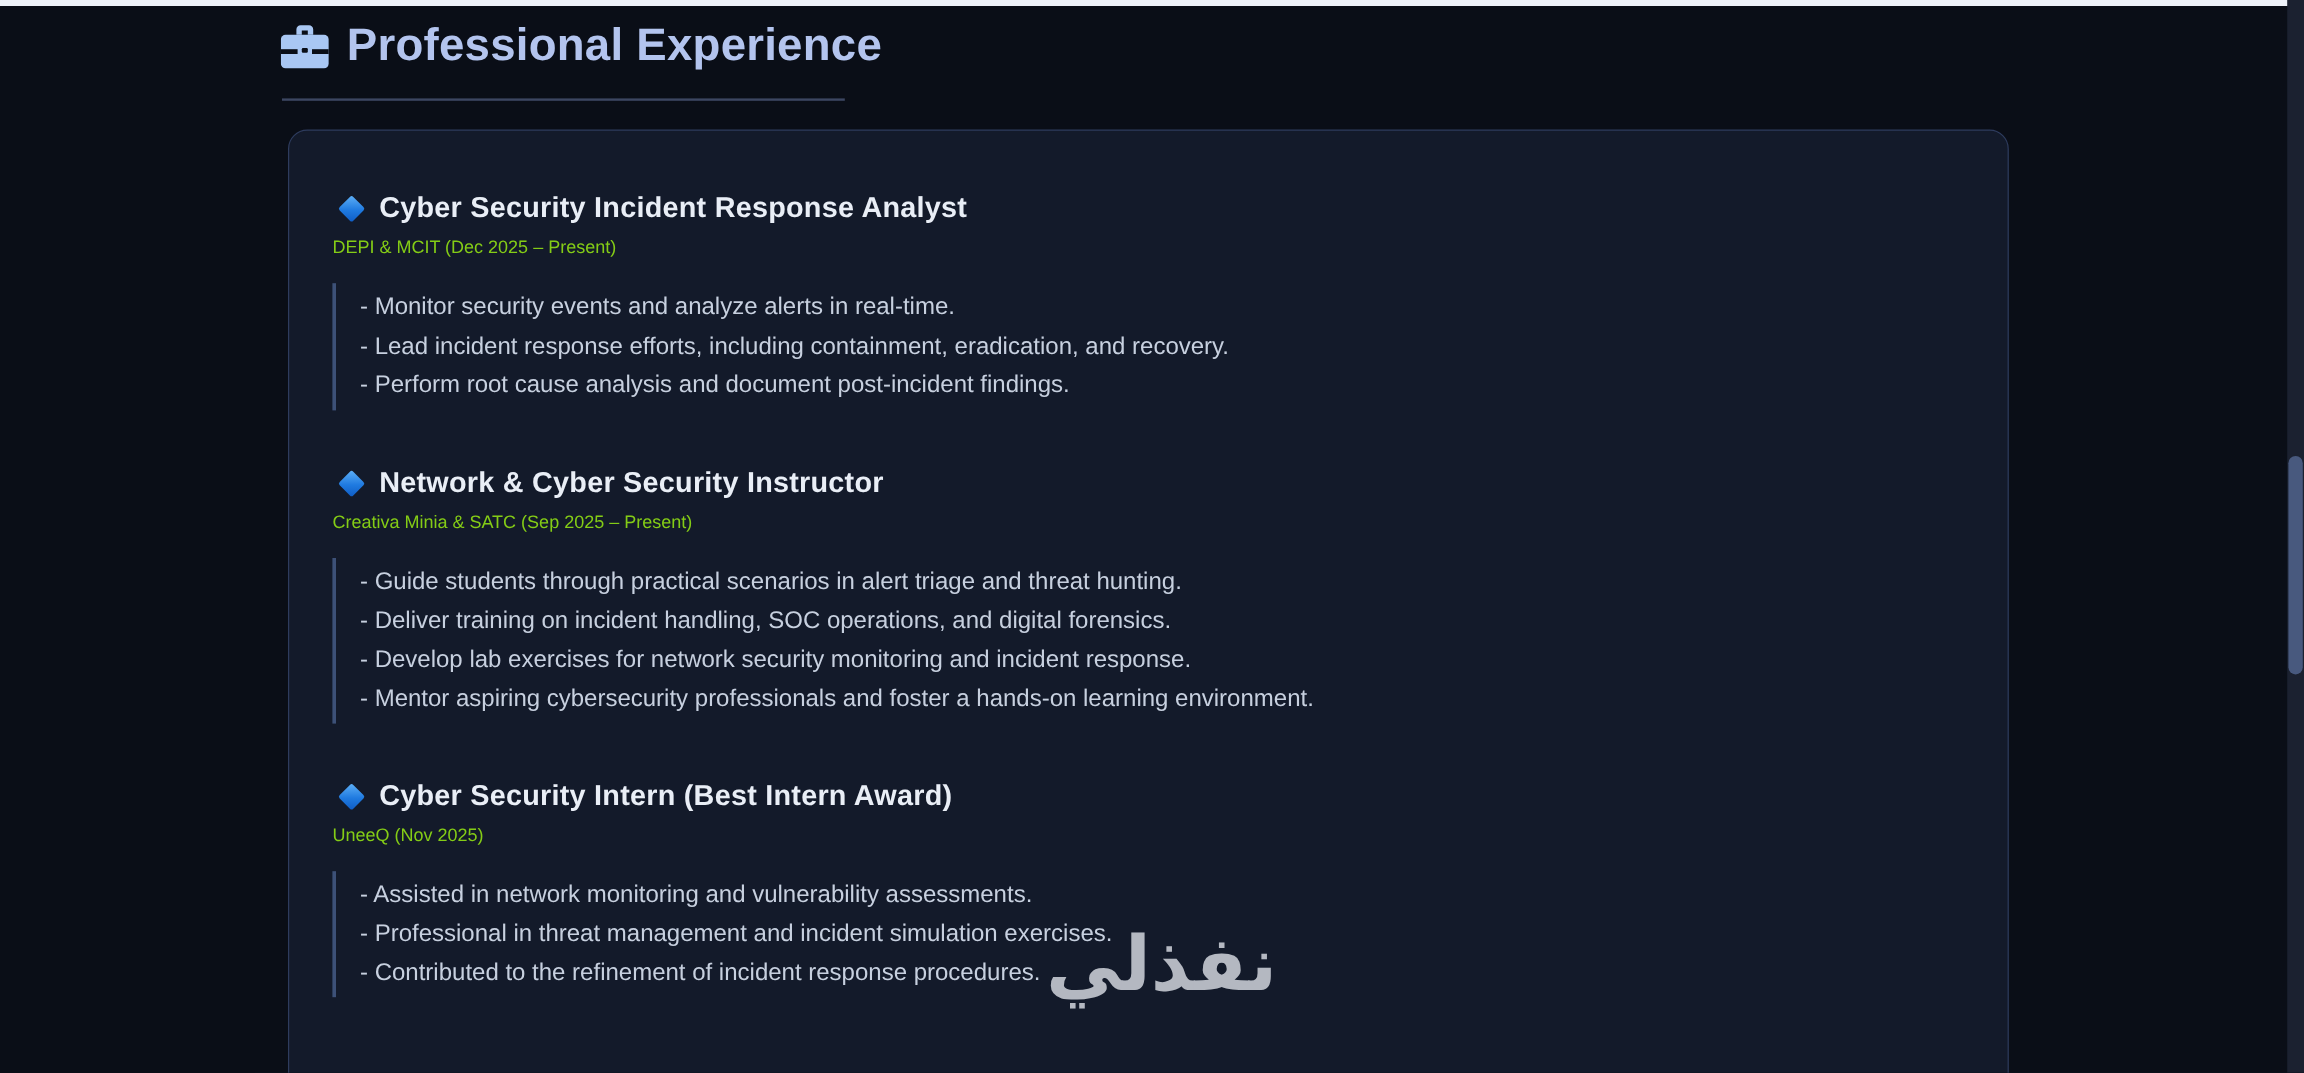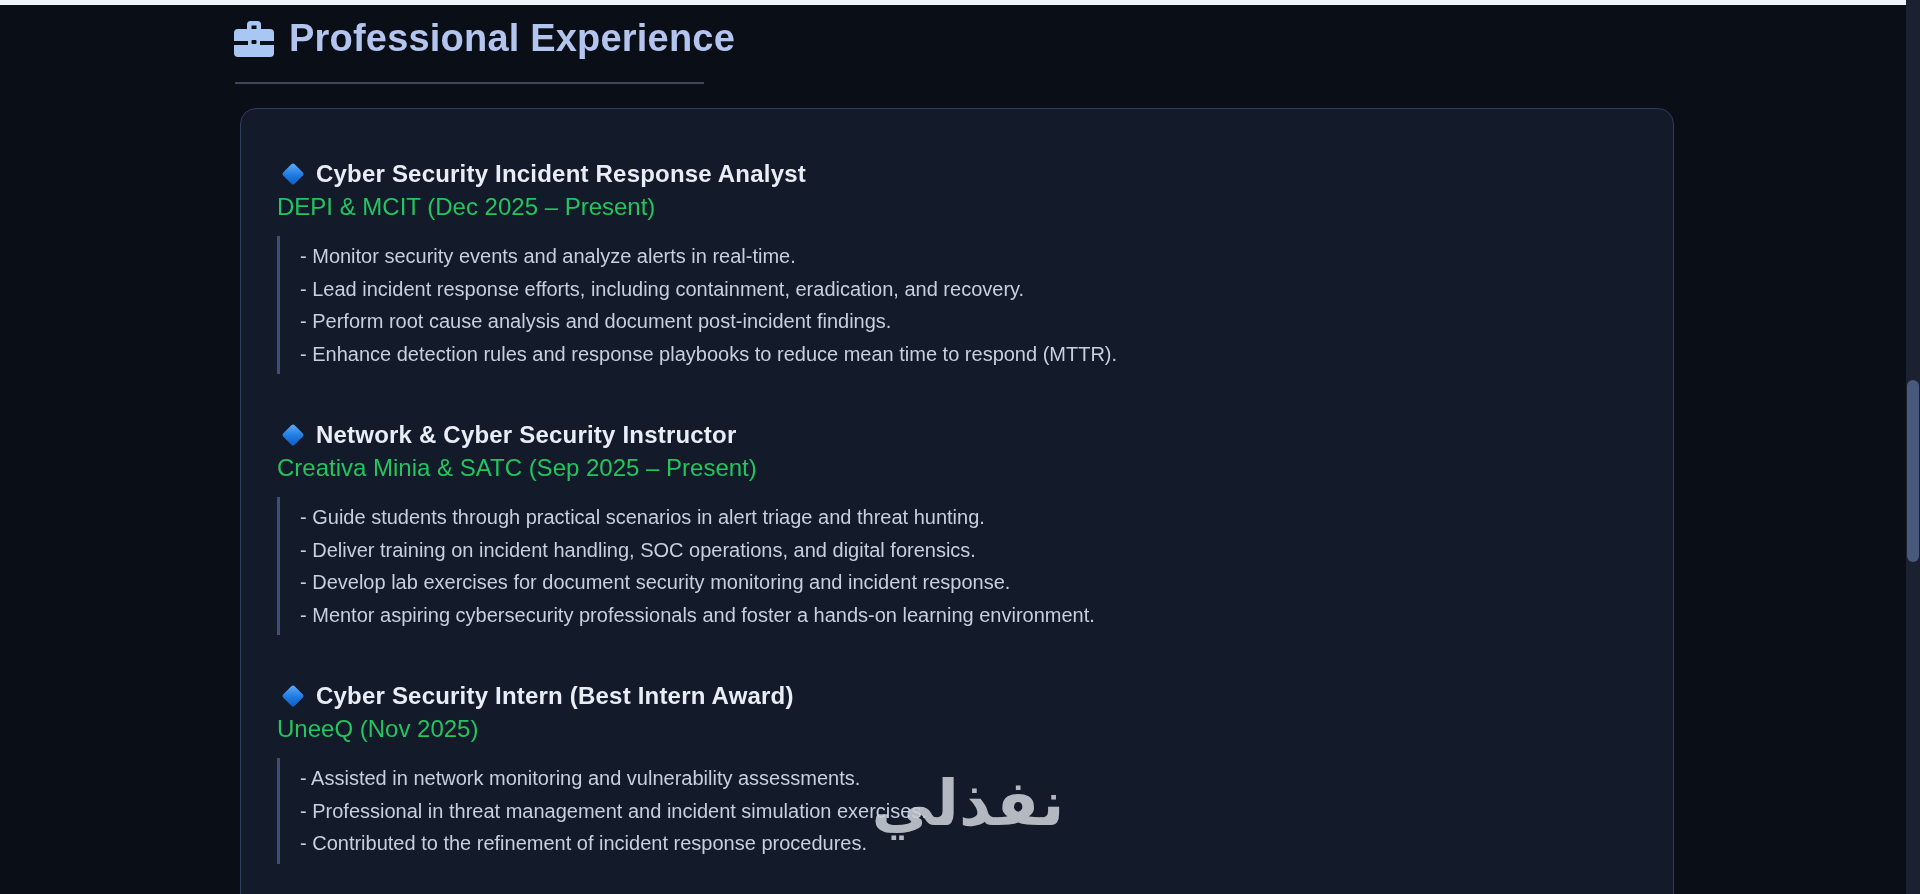--- a/index.html
+++ b/index.html
@@ -45,21 +45,21 @@
     width:16px; height:16px; flex:0 0 auto;
     transform:rotate(45deg);
     background:linear-gradient(135deg,#5eb0f7 0%,#1f7ae0 55%,#0f5cc4 100%);
     border-radius:2px;
   }
   .entry-title {
     color:#e9eef6; font-size:24px; font-weight:700; line-height:34px;
     letter-spacing:0.2px;
   }
   .entry-meta {
-    color:#22c55e; font-size:24px; line-height:26px; margin-top:3px;
+    color:#84cc16; font-size:15px; line-height:26px; margin-top:3px;
   }
   .entry-bullets {
     margin-top:16px;
     border-left:3px solid #3d5178;
     padding:4px 4px 4px 20px;
   }
   .bullet {
     color:#c7d0df; font-size:20px; line-height:32.5px; font-weight:400;
   }
   
@@ -109,34 +109,33 @@
   <div class="entry">
     <div class="entry-title-row">
       <span class="diamond"></span>
       <span class="entry-title">Cyber Security Incident Response Analyst</span>
     </div>
     <div class="entry-meta">DEPI &amp; MCIT (Dec 2025 – Present)</div>
     <div class="entry-bullets">
       <div class="bullet">- Monitor security events and analyze alerts in real-time.</div>
       <div class="bullet">- Lead incident response efforts, including containment, eradication, and recovery.</div>
       <div class="bullet">- Perform root cause analysis and document post-incident findings.</div>
-      <div class="bullet">- Enhance detection rules and response playbooks to reduce mean time to respond (MTTR).</div>
     </div>
   </div>
 
   <div class="entry">
     <div class="entry-title-row">
       <span class="diamond"></span>
       <span class="entry-title">Network &amp; Cyber Security Instructor</span>
     </div>
     <div class="entry-meta">Creativa Minia &amp; SATC (Sep 2025 – Present)</div>
     <div class="entry-bullets">
       <div class="bullet">- Guide students through practical scenarios in alert triage and threat hunting.</div>
       <div class="bullet">- Deliver training on incident handling, SOC operations, and digital forensics.</div>
-      <div class="bullet">- Develop lab exercises for document security monitoring and incident response.</div>
+      <div class="bullet">- Develop lab exercises for network security monitoring and incident response.</div>
       <div class="bullet">- Mentor aspiring cybersecurity professionals and foster a hands-on learning environment.</div>
     </div>
   </div>
 
   <div class="entry">
     <div class="entry-title-row">
       <span class="diamond"></span>
       <span class="entry-title">Cyber Security Intern (Best Intern Award)</span>
     </div>
     <div class="entry-meta">UneeQ (Nov 2025)</div>

